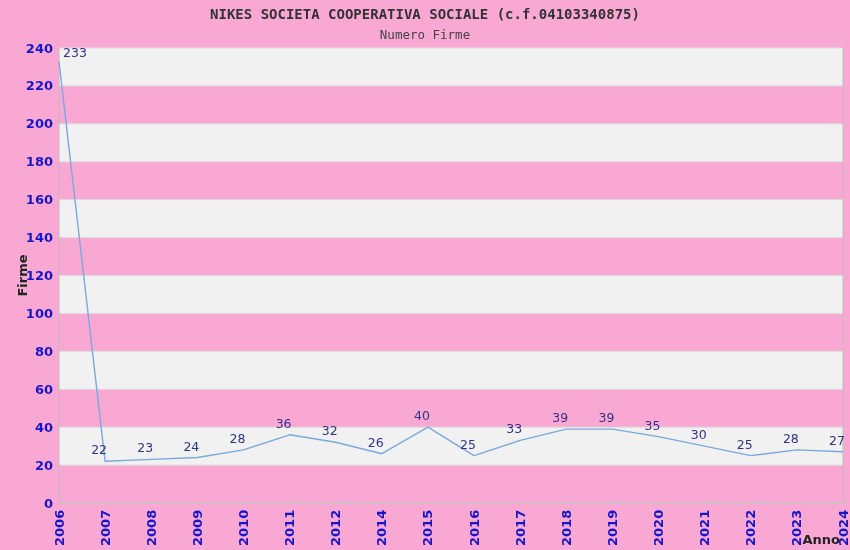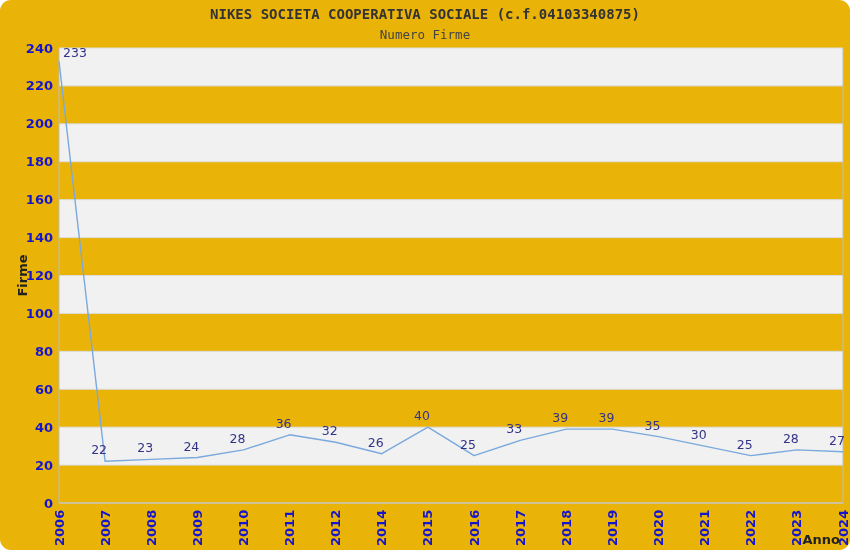--- a/index.html
+++ b/index.html
@@ -1,19 +1,18 @@
 <!DOCTYPE html>
 <html><head>
 <meta charset="utf-8">
 <style>
   html,body{margin:0;padding:0;background:#ffffff;}
   #stage{
-    position:relative;width:850px;height:550px;background:#eab308;overflow:hidden;
+    position:relative;width:850px;height:550px;background:#f9a8d4;overflow:hidden;
     font-family:"DejaVu Sans", "Liberation Sans", sans-serif;
-    border-radius:11px;
   }
   .chart-title{
     position:absolute;top:6px;left:0;width:850px;text-align:center;
     font-family:"DejaVu Sans Mono","Liberation Mono",monospace;
     font-size:14px;font-weight:bold;color:#333333;letter-spacing:0px;
   }
   .chart-subtitle{
     position:absolute;top:27px;left:0;width:850px;text-align:center;
     font-family:"DejaVu Sans Mono","Liberation Mono",monospace;
     font-size:12.5px;font-weight:normal;color:#444444;

